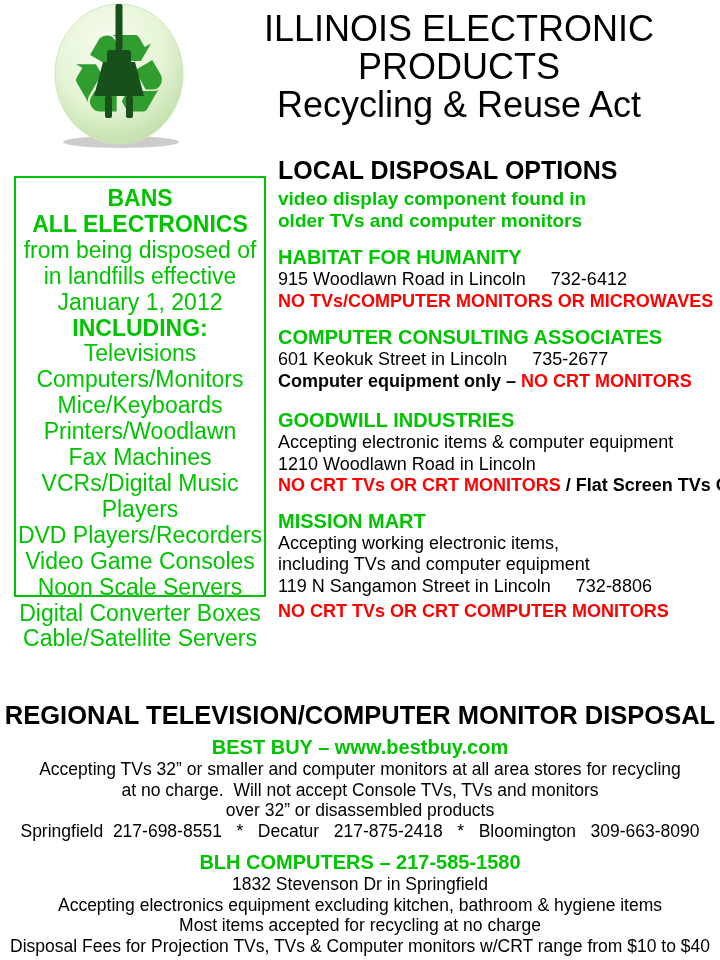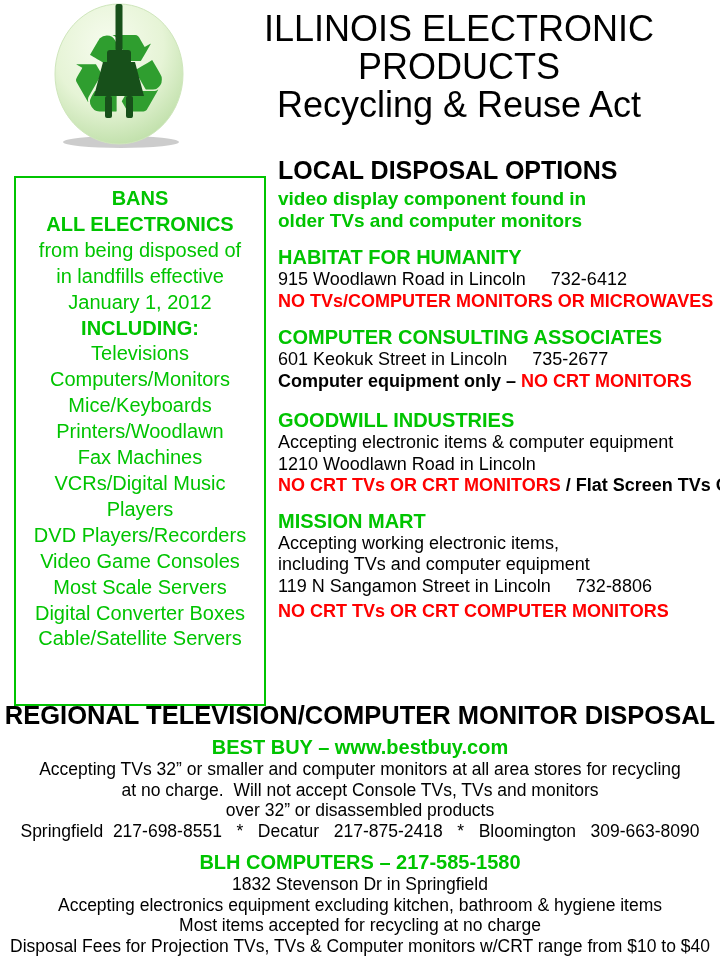--- a/index.html
+++ b/index.html
@@ -6,23 +6,23 @@
   body{width:720px;height:960px;font-family:"Liberation Sans","DejaVu Sans",sans-serif;color:#000;position:relative;overflow:hidden;}
   .page{position:absolute;inset:0;width:720px;height:960px;background:#fff;}
 
   
   .logo{position:absolute;left:33px;top:0;width:172px;height:150px;}
   .title{position:absolute;left:213px;top:10px;width:492px;text-align:center;
          color:#000000;font-size:36px;line-height:38px;font-weight:400;}
   .title div{white-space:pre;}
 
   
-  .bans-box{position:absolute;left:14px;top:176px;width:252px;height:530px;
+  .bans-box{position:absolute;left:14px;top:176px;width:252px;height:421px;
             border:2px solid #00C400;box-sizing:border-box;padding-top:8px;
-            text-align:center;color:#00C400;font-size:20px;line-height:25.9px;}
+            text-align:center;color:#00C400;font-size:23px;line-height:25.9px;}
   .bans-box div{white-space:pre;}
   .b{font-weight:bold;}
 
   
   .right-col{position:absolute;left:278px;top:156px;width:434px;text-align:left;}
   .rc-title{font-size:25px;line-height:29px;font-weight:bold;color:#000;white-space:pre;}
   .crt{margin-top:3px;color:#00C400;font-weight:bold;font-size:19px;line-height:22px;}
   .crt div{white-space:pre;}
   .org{color:#00C400;font-weight:bold;font-size:20px;line-height:23px;white-space:pre;}
   .body-line{font-size:18px;line-height:21.5px;white-space:pre;}
@@ -85,21 +85,21 @@
     <div class="b">INCLUDING:</div>
     <div>Televisions</div>
     <div>Computers/Monitors</div>
     <div>Mice/Keyboards</div>
     <div>Printers/Woodlawn</div>
     <div>Fax Machines</div>
     <div>VCRs/Digital Music</div>
     <div>Players</div>
     <div>DVD Players/Recorders</div>
     <div>Video Game Consoles</div>
-    <div>Most Scale Servers</div>
+    <div>Noon Scale Servers</div>
     <div>Digital Converter Boxes</div>
     <div>Cable/Satellite Servers</div>
   </div>
 
   <div class="right-col">
     <div class="rc-title">LOCAL DISPOSAL OPTIONS</div>
 
     <div class="crt">
       <div>video display component found in</div>
       <div>older TVs and computer monitors</div>

